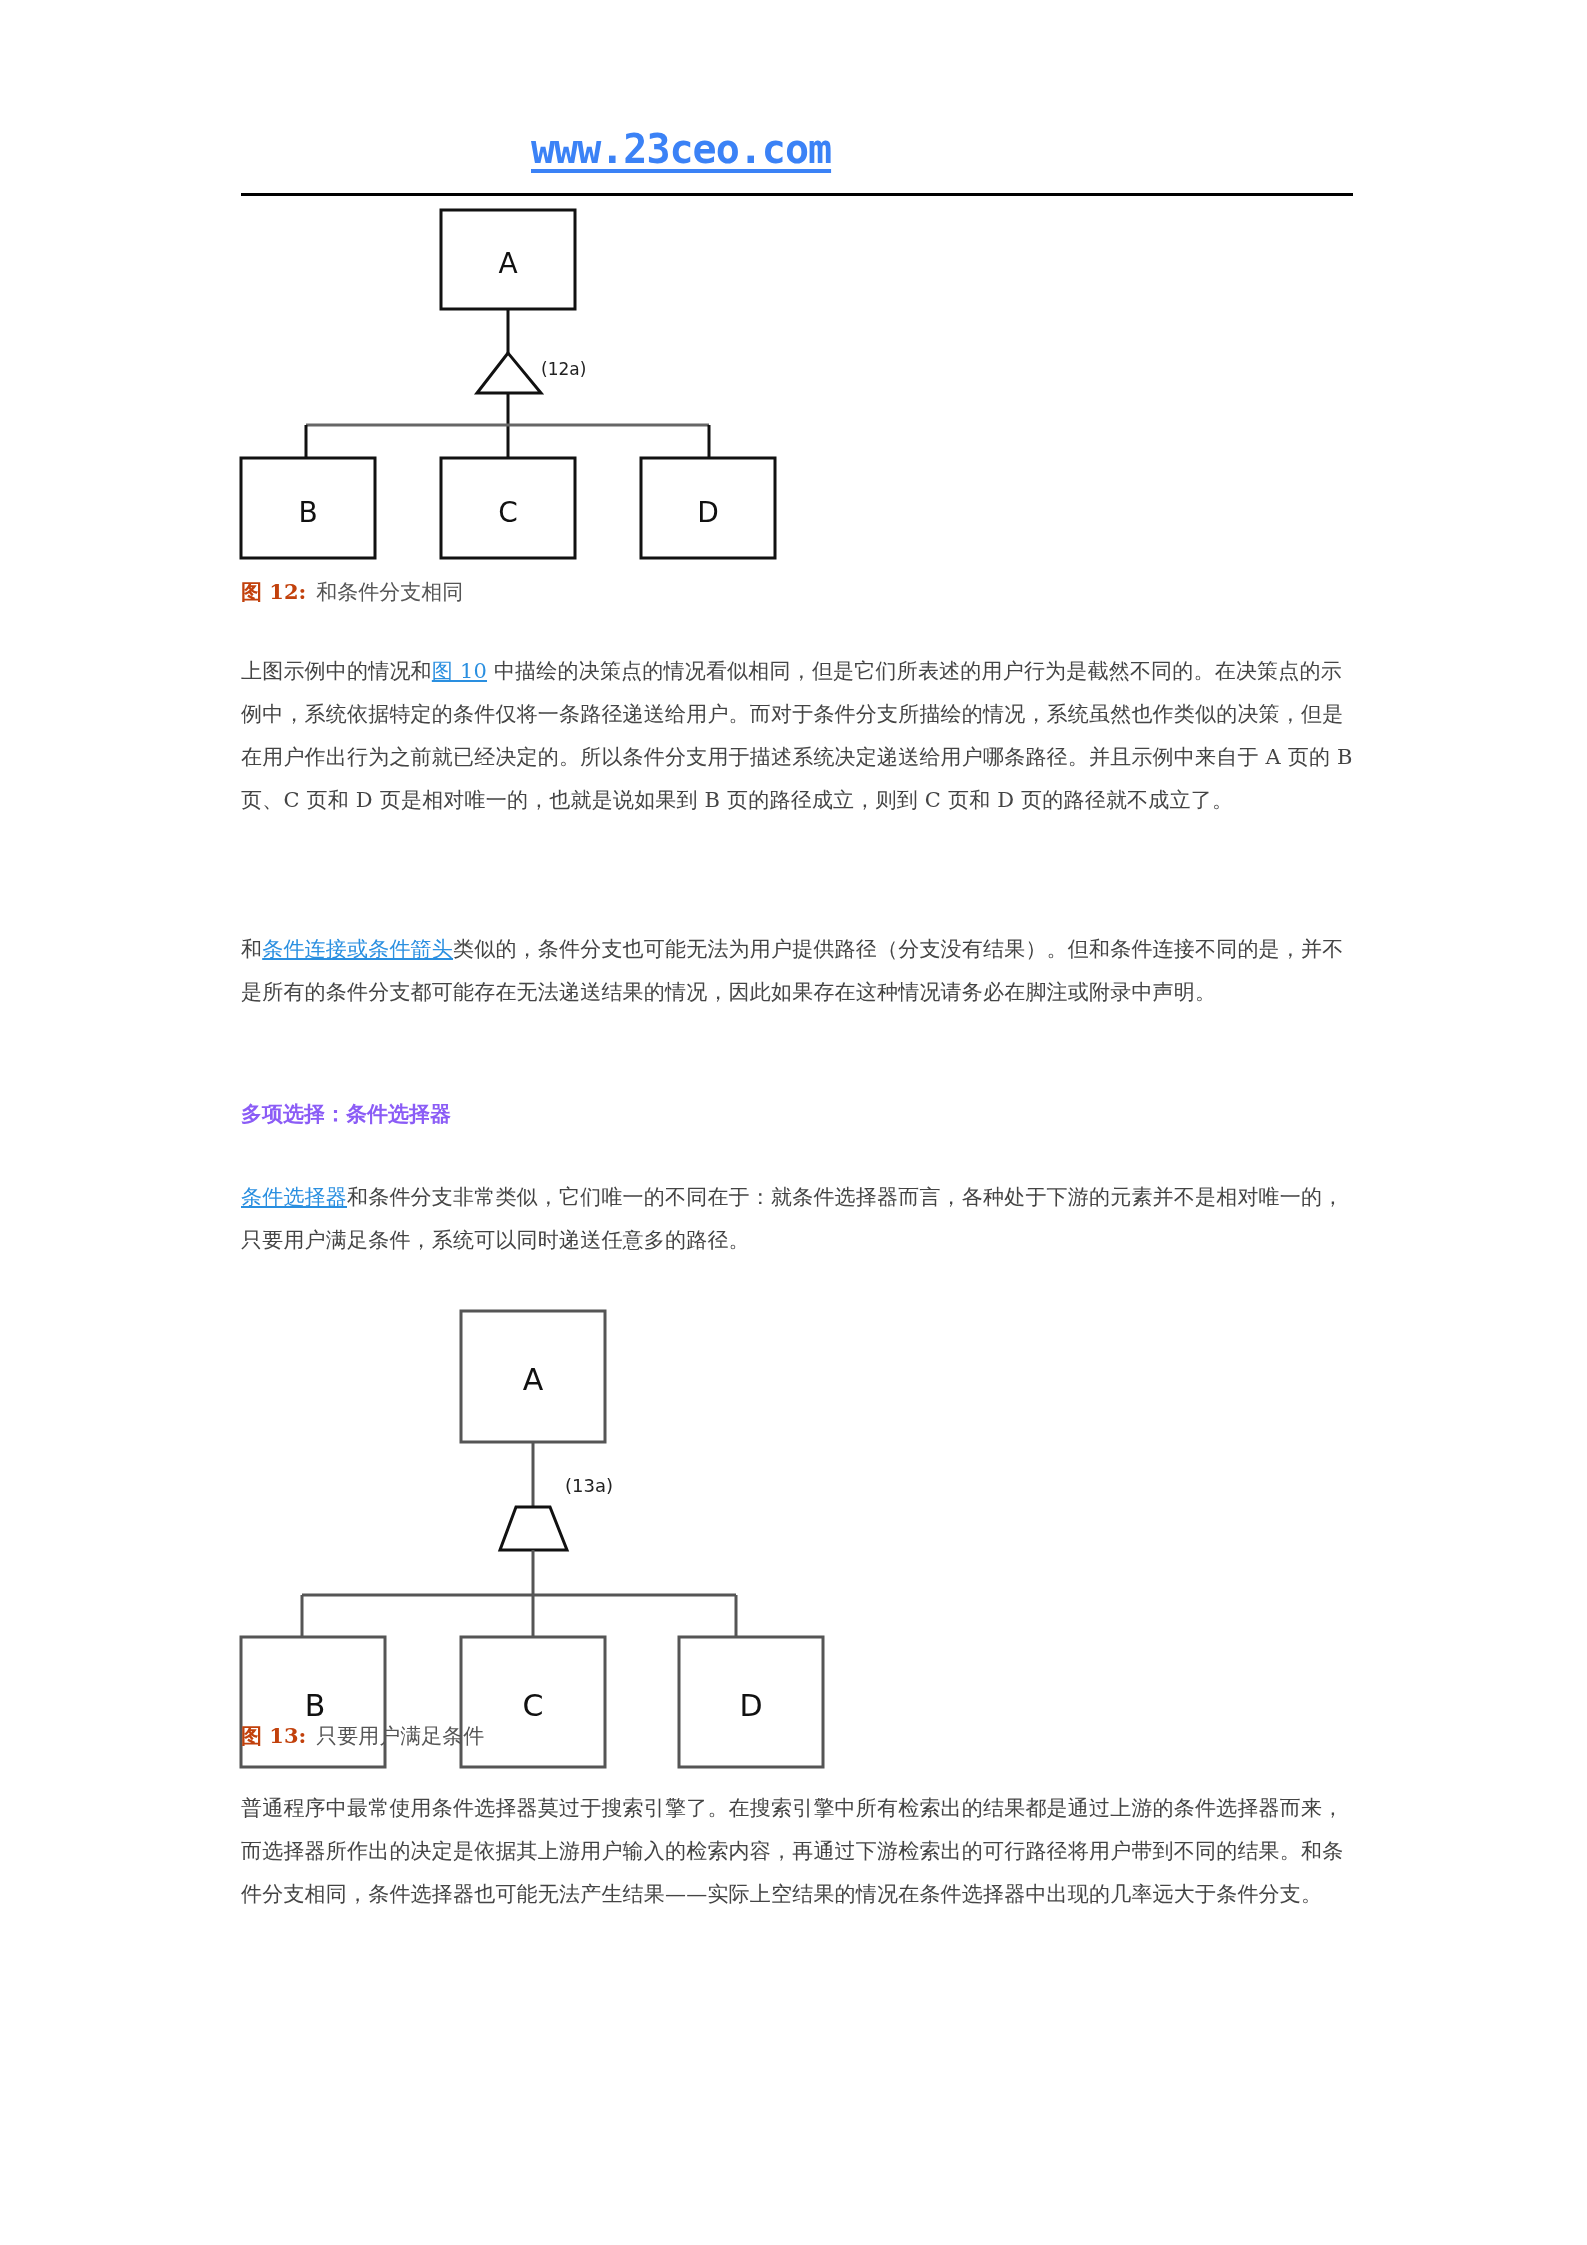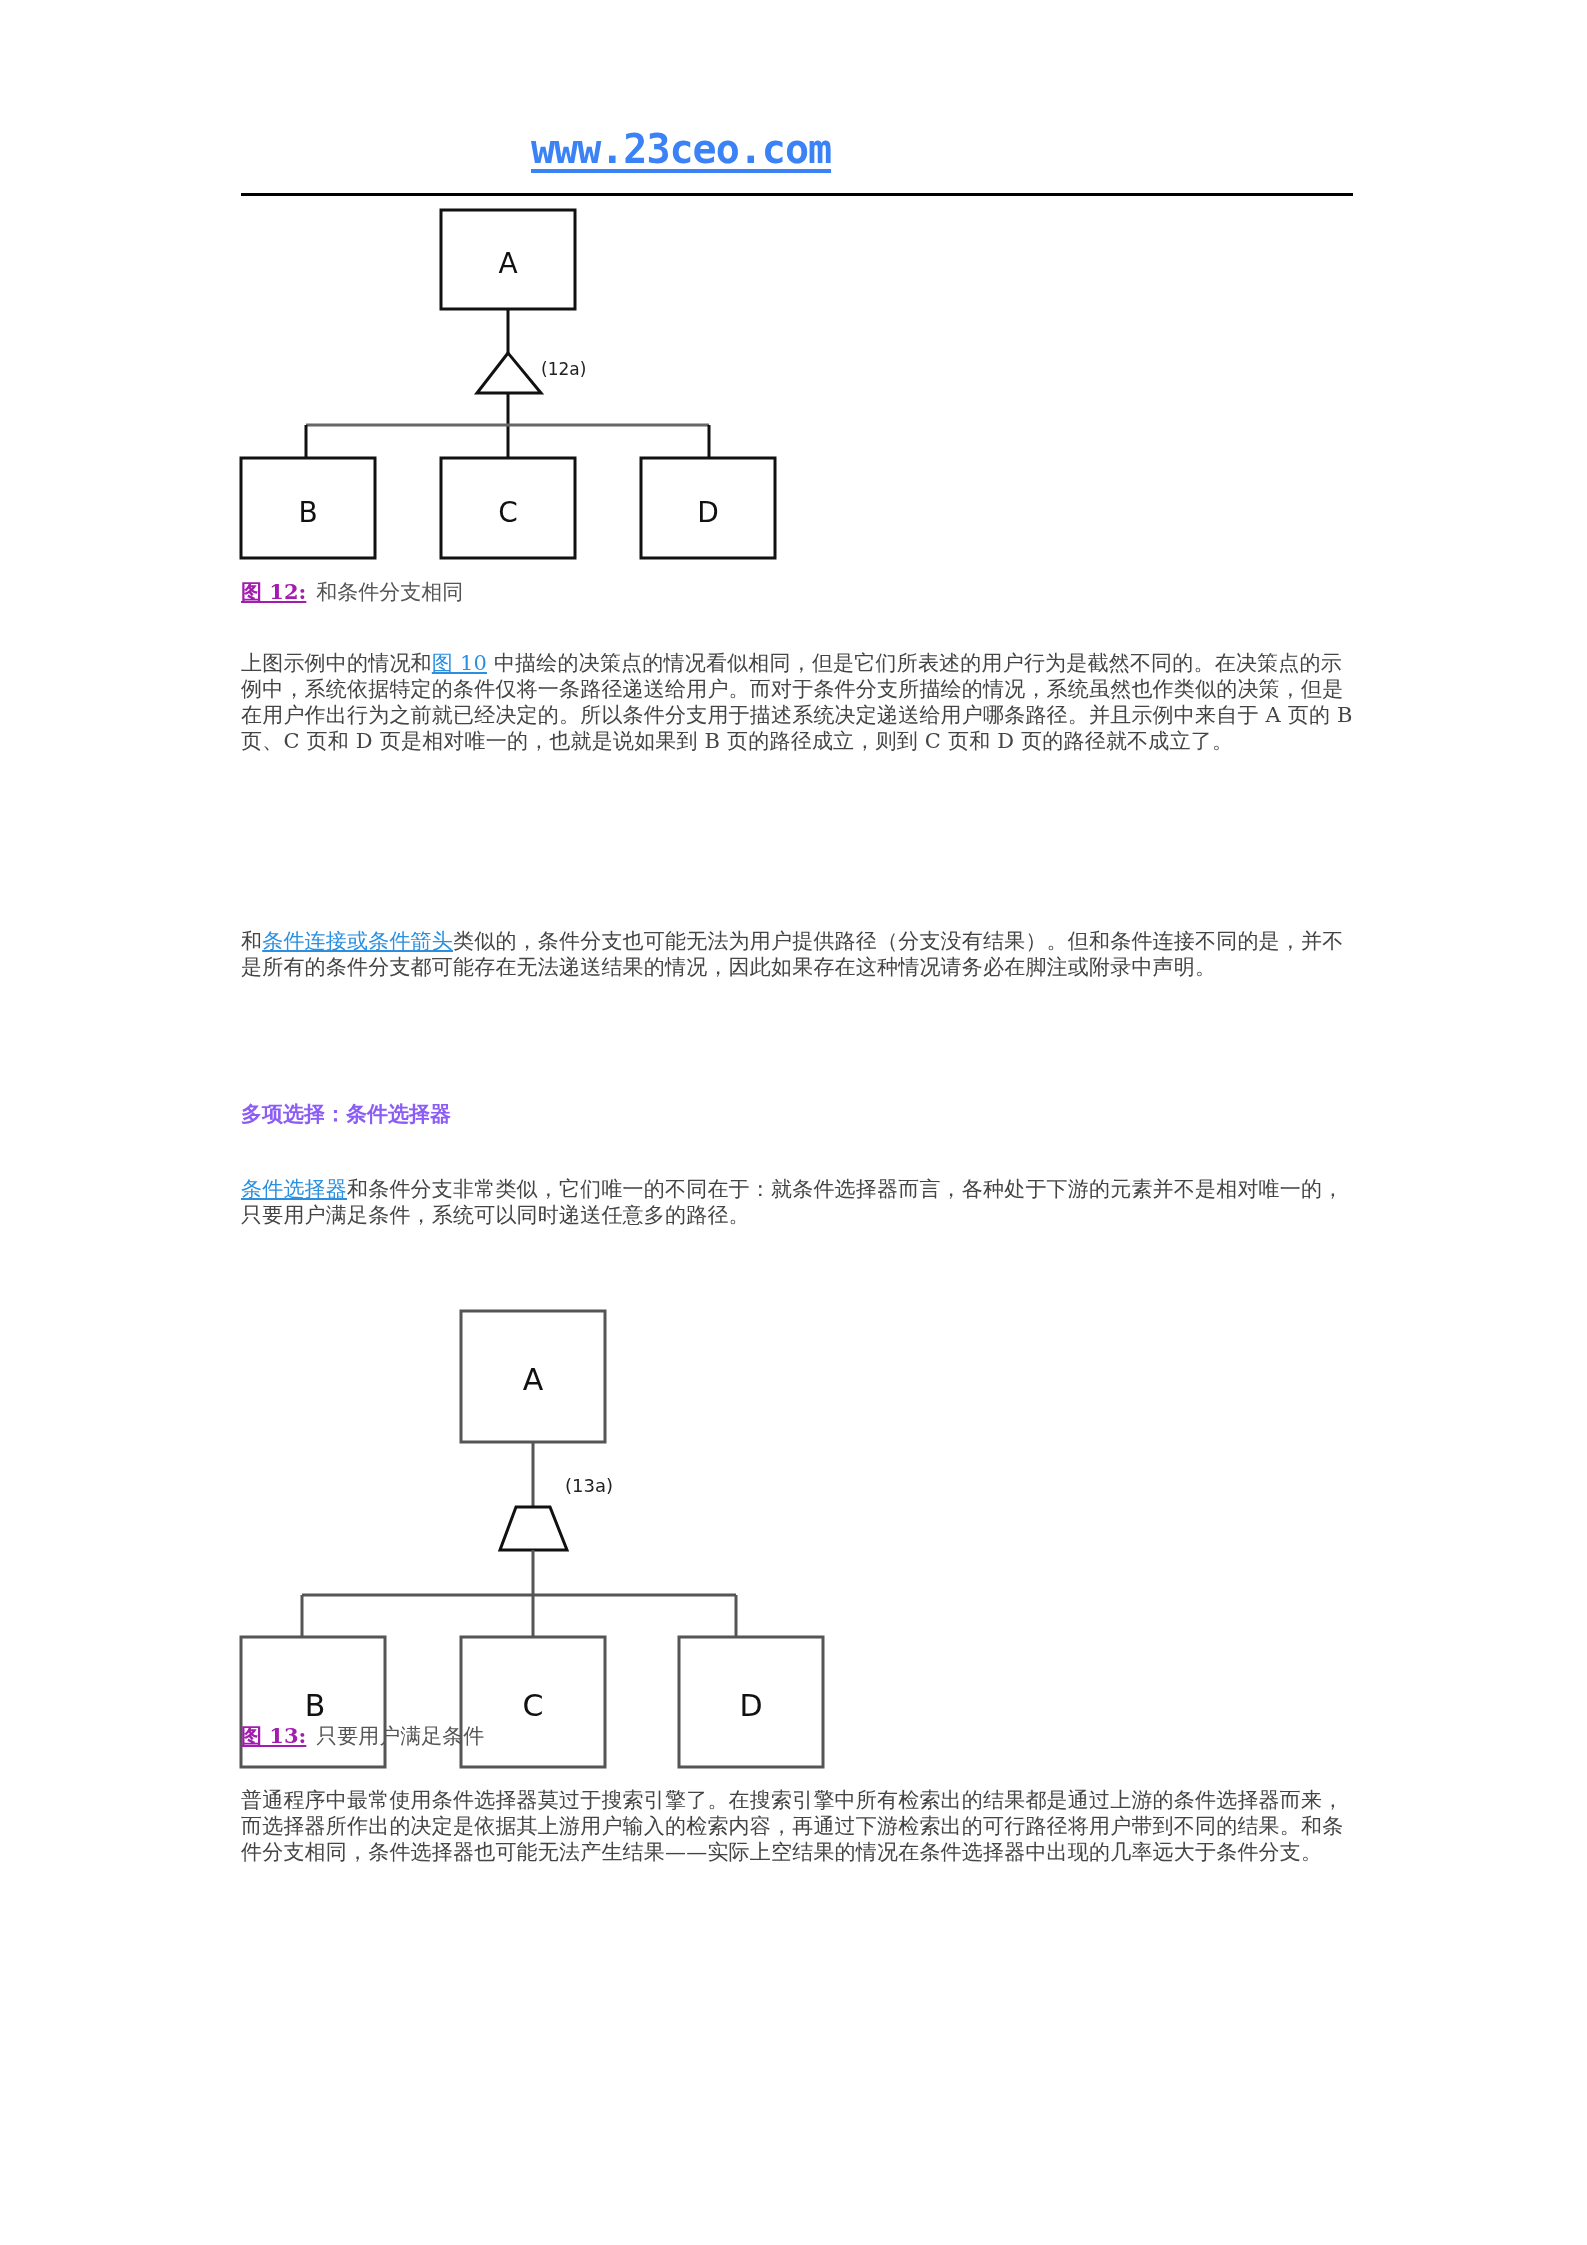--- a/index.html
+++ b/index.html
@@ -11,22 +11,22 @@
                      font-family: "DejaVu Serif", serif; }
     .header .site { position: absolute; left: 290px; top: 16px; font-size: 40px; font-weight: bold;
                     color: #3b82f6; text-decoration: underline; text-decoration-thickness: 4px;
                     text-underline-offset: 6px; font-family: "DejaVu Sans Mono", monospace; letter-spacing: -1px; }
     .header .qq { position: absolute; left: 675px; top: 4px; font-size: 56px; font-weight: bold;
                   color: #0000ff; font-family: "Liberation Serif", serif; }
     .rule { position: absolute; left: 241px; top: 193px; width: 1112px; height: 3px; background: #000; }
     .diagram { position: absolute; }
     .caption { position: absolute; left: 241px; font-size: 21px; color: #555555;
                font-family: "DejaVu Serif", serif; }
-    .caption b { color: #a21caf; margin-right: 10px; text-decoration: underline; }
-    .para { position: absolute; left: 241px; width: 1112px; font-size: 21px; line-height: 26px;
+    .caption b { color: #c2410c; margin-right: 10px; }
+    .para { position: absolute; left: 241px; width: 1112px; font-size: 21px; line-height: 43px;
             color: #444444; font-family: "DejaVu Serif", serif; letter-spacing: 0.2px; }
     .para a { color: #2a8fe0; text-decoration: underline; }
     .heading { position: absolute; left: 241px; font-size: 21px; font-weight: bold; color: #8b5cf6;
                font-family: Liberation Mono, monospace; }
     svg text { font-family: "DejaVu Sans", sans-serif; }
   </style>
 </head>
 <body>
 
 <div class="header">

